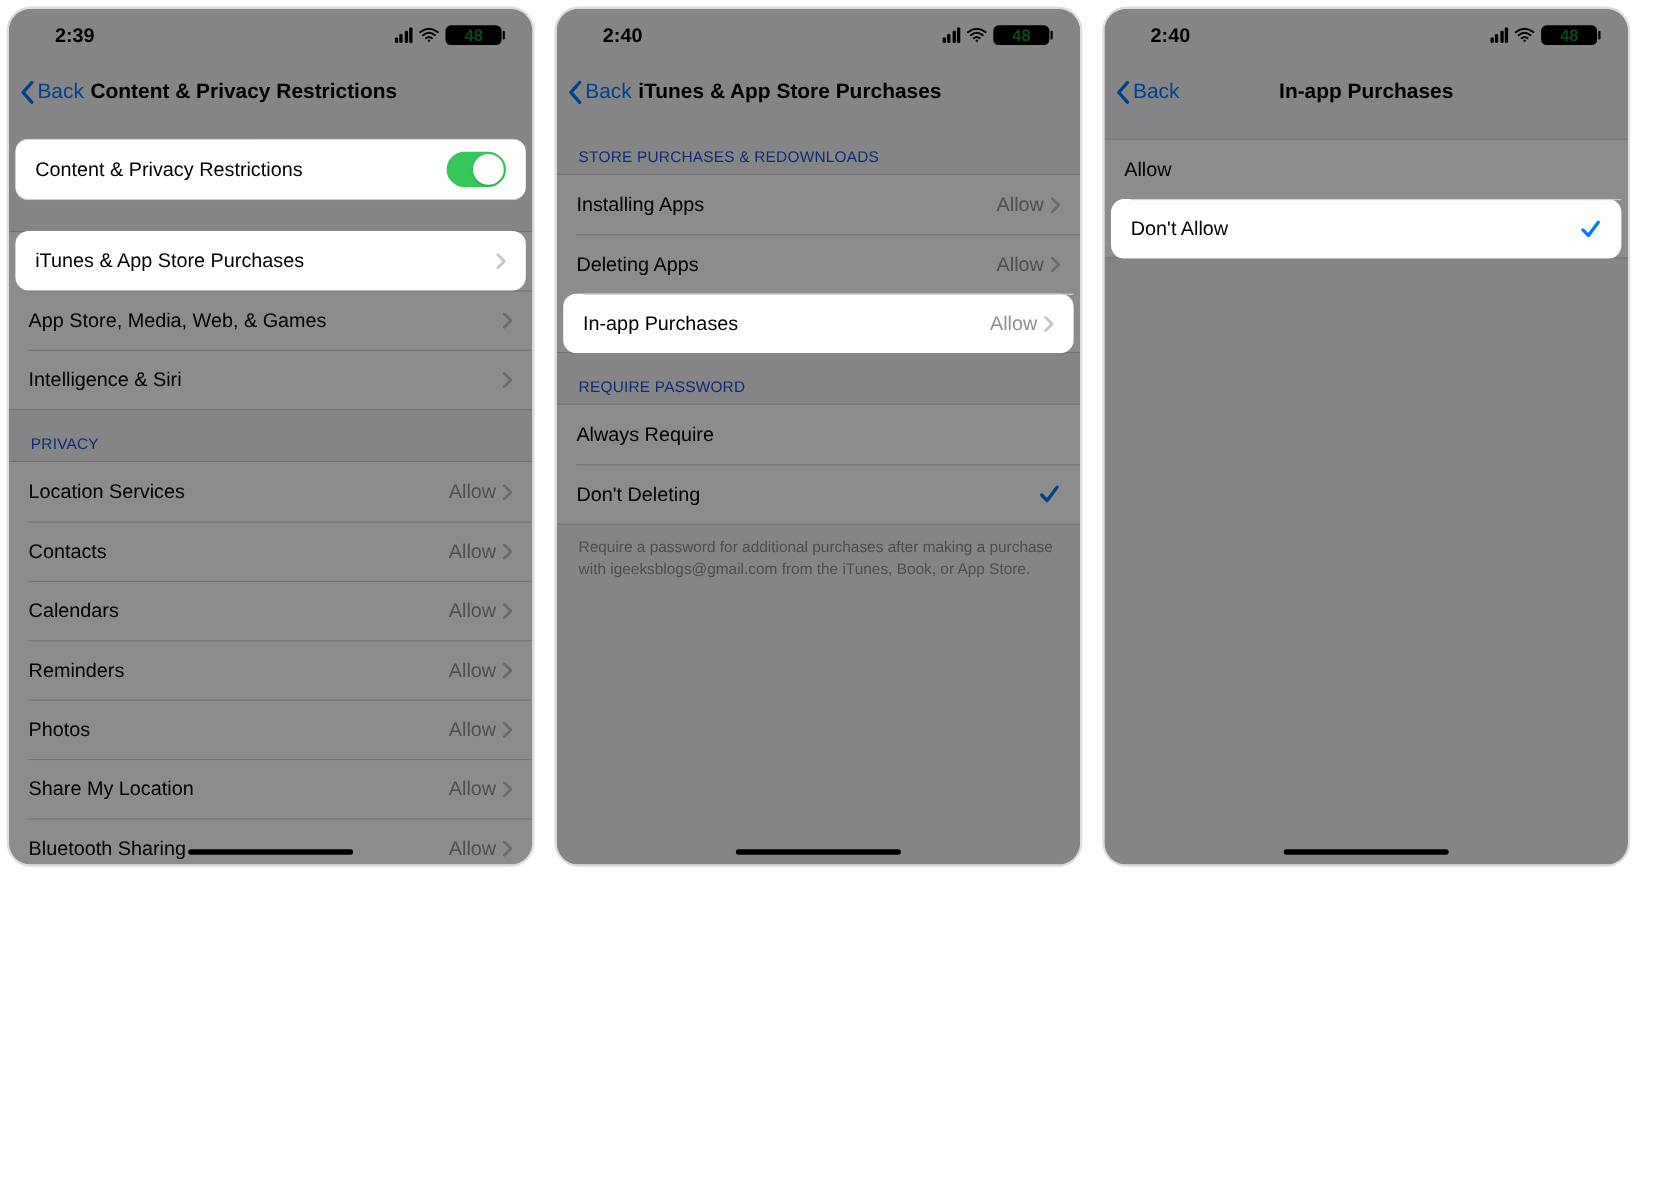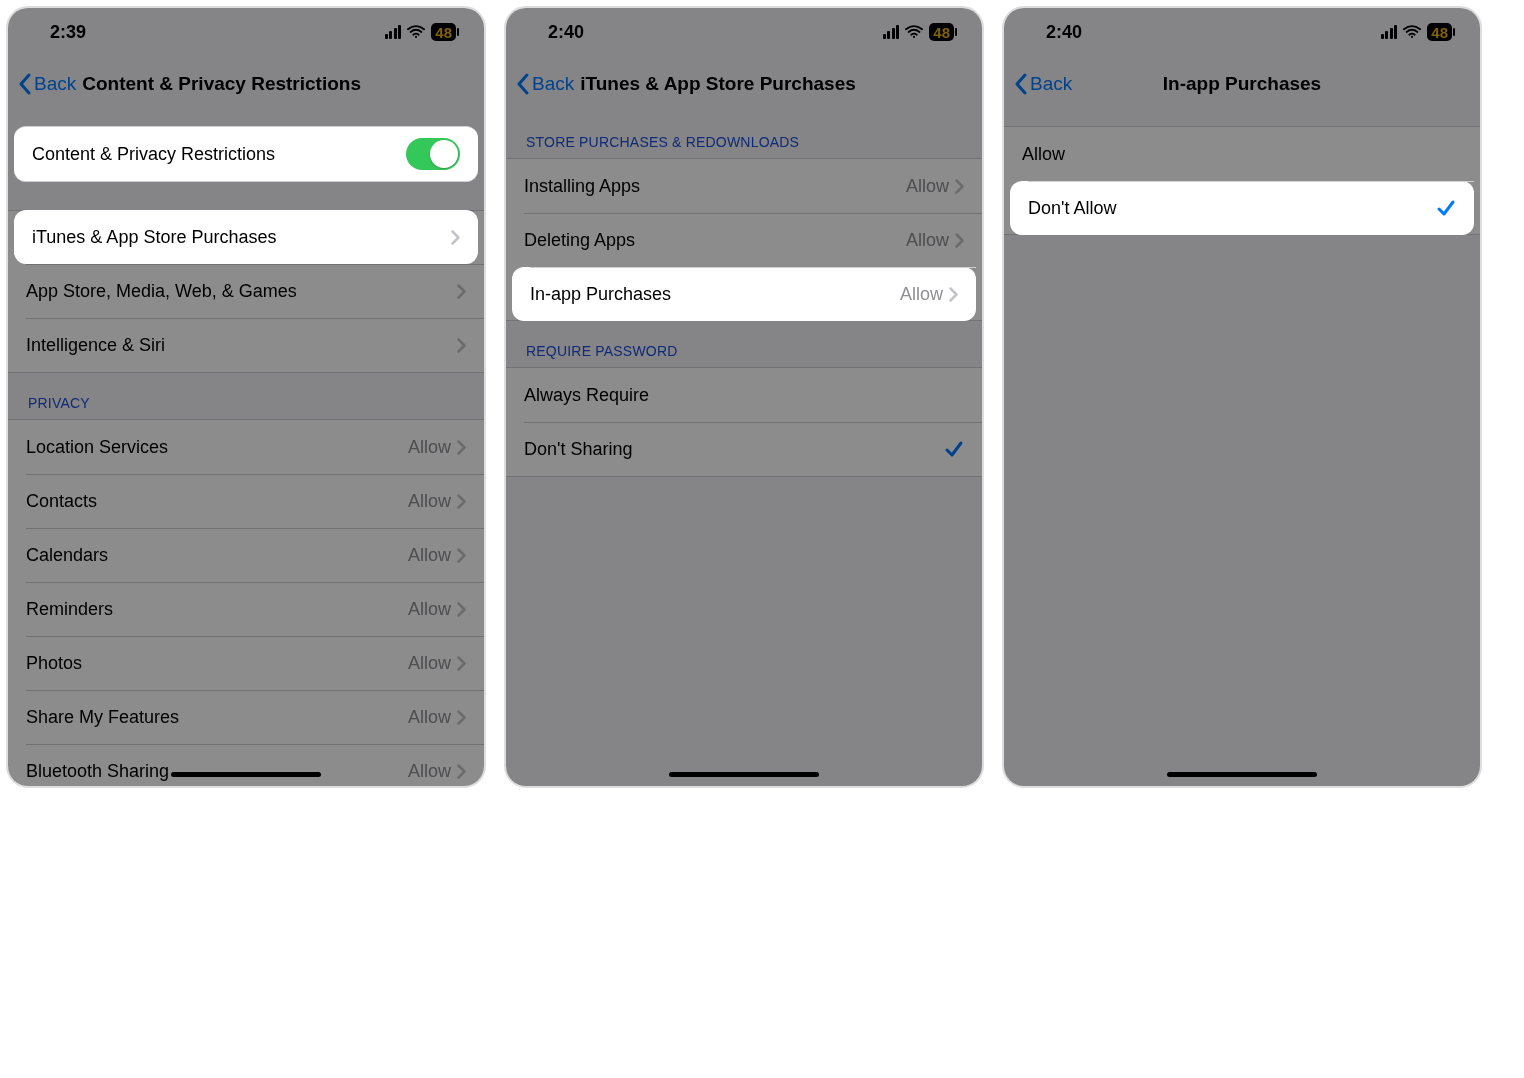--- a/index.html
+++ b/index.html
@@ -145,21 +145,21 @@
     bottom: 9px; left: 50%;
     transform: translateX(-50%);
     width: 150px; height: 5px;
     background: #000; border-radius: 3px;
     z-index: 20;
   }
   .sig-bars { display: inline-flex; align-items: flex-end; gap: 1.5px; }
   .sig-bars span { width: 3px; background: #000; border-radius: 1px; }
   .sb1{height:5px}.sb2{height:8px}.sb3{height:11px}.sb4{height:14px}
   .wifi-icon{ width:18px; height:14px; }
-  .batt { font-size: 15px; font-weight: 700; background:#000; color:#eab308; padding:0 4px; border-radius:5px; display:inline-flex; align-items:center; height:18px; position:relative;}
+  .batt { font-size: 15px; font-weight: 700; background:#000; color:#15803d; padding:0 17px; border-radius:5px; display:inline-flex; align-items:center; height:18px; position:relative;}
   .batt::after{content:"";position:absolute;right:-3px;top:5px;width:2px;height:8px;background:#000;border-radius:1px;}
 </style>
 </head>
 <body>
 
 <div class="phone">
   <div class="dim-overlay"></div>
 
   <div class="status-bar">
     <span>2:39</span>
@@ -255,21 +255,21 @@
           </svg>
         </div>
       <div class="row">
           <span class="row-label">Photos</span>
           <span class="row-value">Allow</span>
           <svg class="chev" viewBox="0 0 9 15">
             <polyline points="1.5,1.5 7.5,7.5 1.5,13.5"></polyline>
           </svg>
         </div>
       <div class="row">
-          <span class="row-label">Share My Features</span>
+          <span class="row-label">Share My Location</span>
           <span class="row-value">Allow</span>
           <svg class="chev" viewBox="0 0 9 15">
             <polyline points="1.5,1.5 7.5,7.5 1.5,13.5"></polyline>
           </svg>
         </div>
       <div class="row">
           <span class="row-label">Bluetooth Sharing</span>
           <span class="row-value">Allow</span>
           <svg class="chev" viewBox="0 0 9 15">
             <polyline points="1.5,1.5 7.5,7.5 1.5,13.5"></polyline>
@@ -342,26 +342,27 @@
           </svg>
       </div>
     </div>
 
     <div class="group-header">Require Password</div>
     <div class="group">
       <div class="row">
         <span class="row-label">Always Require</span>
       </div>
       <div class="row">
-        <span class="row-label">Don't Sharing</span>
+        <span class="row-label">Don't Deleting</span>
         <svg class="check" viewBox="0 0 20 20">
             <polyline points="3,11 8,16 17,4"></polyline>
           </svg>
       </div>
     </div>
+    <div class="footer-note">Require a password for additional purchases after making a purchase with igeeksblogs@gmail.com from the iTunes, Book, or App Store.</div>
   </div>
   <div class="home-indicator"></div>
 </div>
 
 <div class="phone">
   <div class="dim-overlay"></div>
 
   <div class="status-bar">
     <span>2:40</span>
     <div class="status-right">

